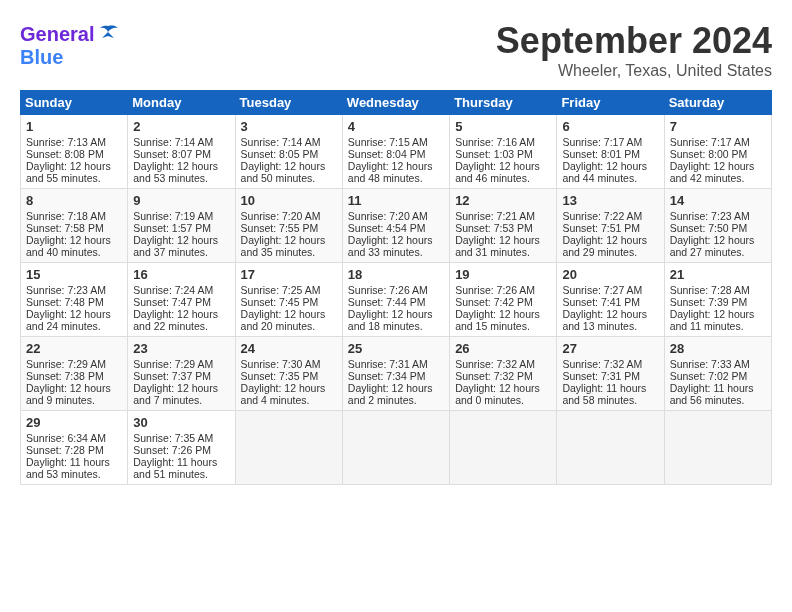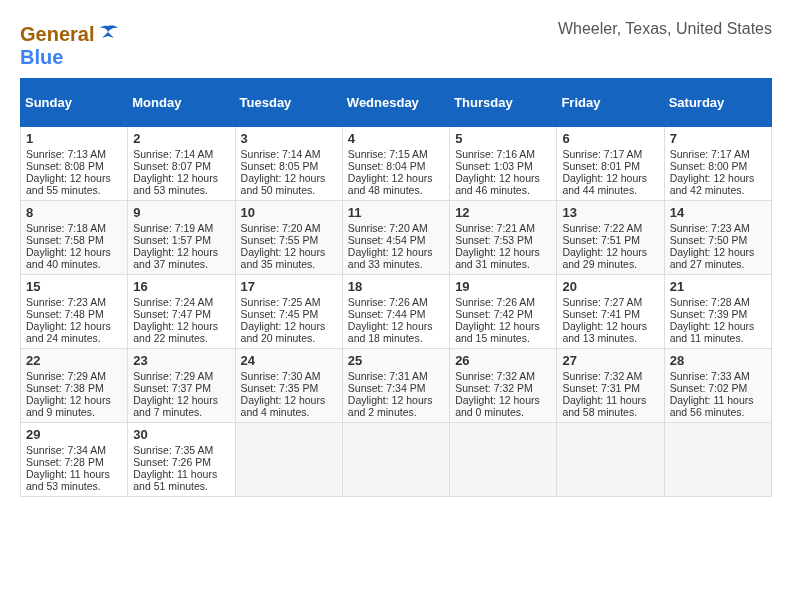--- a/index.html
+++ b/index.html
@@ -36,21 +36,21 @@
     table {
       width: 100%;
       border-collapse: collapse;
       border: 1px solid #ccc;
     }
     th {
       background-color: #1565c0;
       color: #fff;
       font-size: 13px;
       font-weight: bold;
-      padding: 16px 4px;
+      padding: 4px 4px;
       text-align: left;
       border: 1px solid #1565c0;
     }
     td {
       width: 14.28%;
       vertical-align: top;
       padding: 4px 5px;
       border: 1px solid #ddd;
       font-size: 10.5px;
       color: #333;
@@ -73,30 +73,31 @@
       background: #f9f9f9;
     }
   </style>
 </head>
 <body>
 
 <div class="header-area">
   <div class="logo">
     <div style="display:flex; flex-direction:column; align-items:flex-start; gap:0;">
       <div style="display:flex; align-items:center;">
-        <div style="font-size:20px; font-weight:bold; color:#a16207; line-height:1.1;">General</div>
+        <div style="font-size:20px; font-weight:bold; color:#6d28d9; line-height:1.1;">General</div>
         <svg width="28" height="28" viewBox="0 0 28 28">
           <path d="M14 6 C14 6 20 4 24 8 C20 7 16 9 14 12 C13 9 10 7 6 8 C9 5 14 6 14 6Z" fill="#1565c0"></path>
           <path d="M14 12 L20 18 L14 16 L8 18 Z" fill="#1565c0"></path>
         </svg>
       </div>
       <div style="font-size:20px; font-weight:bold; color:#3b82f6; line-height:1.1; margin-top:-2px;">Blue</div>
     </div>
   </div>
   <div class="title-area">
+    <div class="calendar-title">September 2024</div>
     <div class="calendar-subtitle">Wheeler, Texas, United States</div>
   </div>
 </div>
 
 <table>
   <thead>
     <tr>
       <th>Sunday</th>
       <th>Monday</th>
       <th>Tuesday</th>
@@ -137,21 +138,21 @@
       <tr>
         <td><span class="day-num">22</span><span>Sunrise: 7:29 AM</span><br><span>Sunset: 7:38 PM</span><br><span>Daylight: 12 hours</span><br><span>and 9 minutes.</span></td>
         <td><span class="day-num">23</span><span>Sunrise: 7:29 AM</span><br><span>Sunset: 7:37 PM</span><br><span>Daylight: 12 hours</span><br><span>and 7 minutes.</span></td>
         <td><span class="day-num">24</span><span>Sunrise: 7:30 AM</span><br><span>Sunset: 7:35 PM</span><br><span>Daylight: 12 hours</span><br><span>and 4 minutes.</span></td>
         <td><span class="day-num">25</span><span>Sunrise: 7:31 AM</span><br><span>Sunset: 7:34 PM</span><br><span>Daylight: 12 hours</span><br><span>and 2 minutes.</span></td>
         <td><span class="day-num">26</span><span>Sunrise: 7:32 AM</span><br><span>Sunset: 7:32 PM</span><br><span>Daylight: 12 hours</span><br><span>and 0 minutes.</span></td>
         <td><span class="day-num">27</span><span>Sunrise: 7:32 AM</span><br><span>Sunset: 7:31 PM</span><br><span>Daylight: 11 hours</span><br><span>and 58 minutes.</span></td>
         <td><span class="day-num">28</span><span>Sunrise: 7:33 AM</span><br><span>Sunset: 7:02 PM</span><br><span>Daylight: 11 hours</span><br><span>and 56 minutes.</span></td>
       </tr>
       <tr>
-        <td><span class="day-num">29</span><span>Sunrise: 7:34 AM</span><br><span>Sunset: 7:28 PM</span><br><span>Daylight: 11 hours</span><br><span>and 53 minutes.</span></td>
+        <td><span class="day-num">29</span><span>Sunrise: 6:34 AM</span><br><span>Sunset: 7:28 PM</span><br><span>Daylight: 11 hours</span><br><span>and 53 minutes.</span></td>
         <td><span class="day-num">30</span><span>Sunrise: 7:35 AM</span><br><span>Sunset: 7:26 PM</span><br><span>Daylight: 11 hours</span><br><span>and 51 minutes.</span></td>
         <td class="empty"></td>
         <td class="empty"></td>
         <td class="empty"></td>
         <td class="empty"></td>
         <td class="empty"></td>
       </tr>
     </tbody>
 </table>
 

